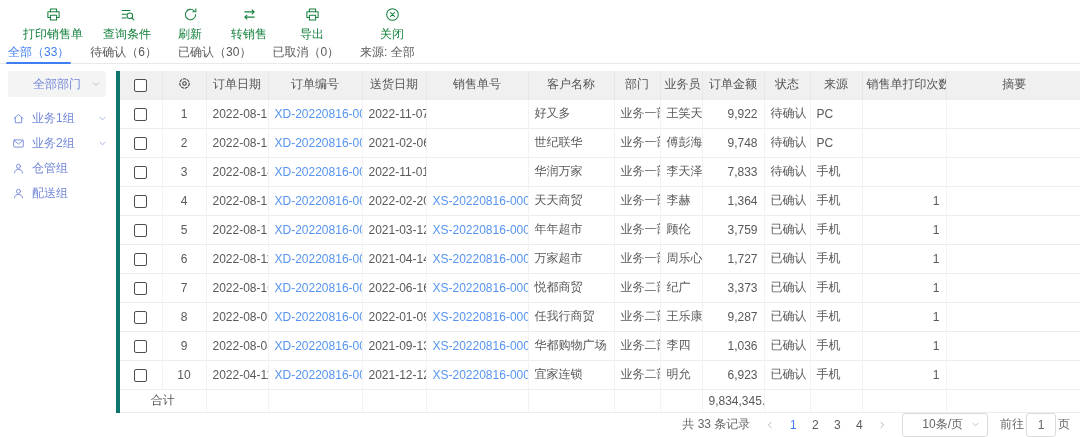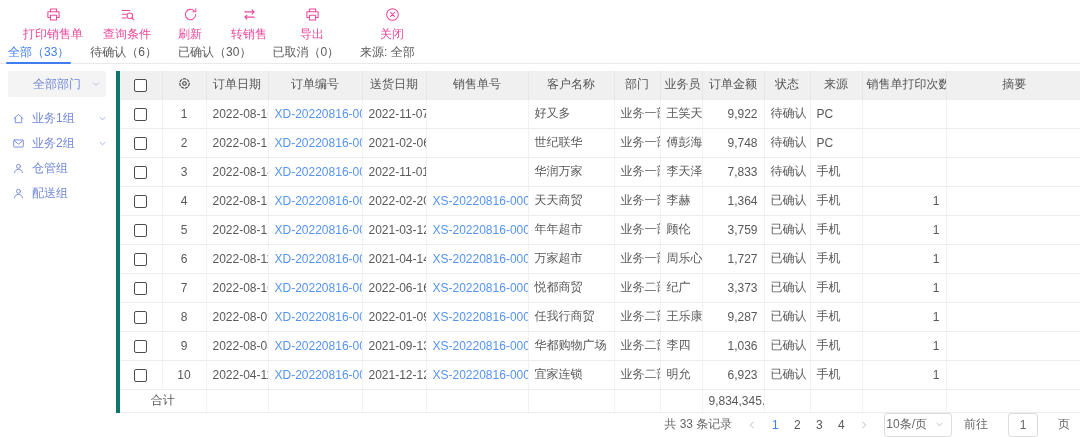--- a/index.html
+++ b/index.html
@@ -4,21 +4,21 @@
 <style>
   :root{ --accent:#3f7ef0; --link:#5694f0; --side:#7186d8; }
   *{margin:0;padding:0;box-sizing:border-box}
   html,body{width:1080px;height:437px;overflow:hidden}
   body{font-family:"Liberation Sans","DejaVu Sans",sans-serif;font-size:12px;color:#595959;background:#fff}
   .icn{display:inline-flex;align-items:center;justify-content:center}
   .icn svg{fill:none;stroke:currentColor;stroke-width:1.1;stroke-linecap:round;stroke-linejoin:round}
 
   
   .toolbar{height:44px;display:flex;align-items:flex-start;padding:7px 0 0 14px}
-  .tbitem{display:flex;flex-direction:column;align-items:center;gap:4px;color:#ec4899;cursor:pointer}
+  .tbitem{display:flex;flex-direction:column;align-items:center;gap:4px;color:#15803d;cursor:pointer}
   .tbitem .icn svg{width:15px;height:15px}
   .tblbl{font-size:12px;white-space:nowrap}
 
   
   .tabsbar{height:20px;border-bottom:1px solid #e9e9e9;display:flex;align-items:center;padding-left:8px}
   .tab{margin-right:21px;position:relative;height:19px;line-height:16px;cursor:pointer;white-space:nowrap}
   .tab.active{color:var(--accent)}
   .tab.active::after{content:"";position:absolute;left:-2px;right:-2px;bottom:-1px;height:2px;background:var(--accent);border-radius:1px}
   .filter-text{margin-right:21px;height:19px;line-height:16px;cursor:pointer;white-space:nowrap}
 
@@ -48,24 +48,24 @@
   .gearwrap svg{width:15px;height:15px}
 
   
   .pagebar{height:24px;display:flex;align-items:center;justify-content:flex-end;padding-right:12px;color:#666;gap:2px}
   .records{margin-right:8px;color:#666}
   .pnav{width:20px;height:20px;display:flex;align-items:center;justify-content:center;color:#999;cursor:pointer}
   .pnav svg{width:10px;height:10px}
   .pages{display:flex}
   .pnum{min-width:22px;height:20px;display:flex;align-items:center;justify-content:center;cursor:pointer;color:#595959}
   .pnum.active{color:var(--accent)}
-  .sizesel{border:1px solid #dcdcdc;border-radius:3px;height:24px;display:flex;align-items:center;gap:8px;padding:0 7px 0 1px;margin:0 10px 0 8px;color:#666;cursor:pointer;background:#fff}
+  .sizesel{border:1px solid #dcdcdc;border-radius:3px;height:24px;display:flex;align-items:center;gap:8px;padding:0 7px 0 19px;margin:0 10px 0 8px;color:#666;cursor:pointer;background:#fff}
   .sizesel .icn{color:#999}
   .sizesel .icn svg{width:9px;height:9px}
-  .goto{display:flex;align-items:center;gap:20px;color:#666}
+  .goto{display:flex;align-items:center;gap:2px;color:#666}
   .goto input{width:30px;height:24px;border:1px solid #dcdcdc;border-radius:3px;text-align:center;color:#666;font:inherit;outline:none}
 </style>
 </head>
 <body>
 
 <div class="app">
 
   <div class="toolbar" id="toolbar">
       <div class="tbitem" style="width: 78px;">
         <span class="icn ">

